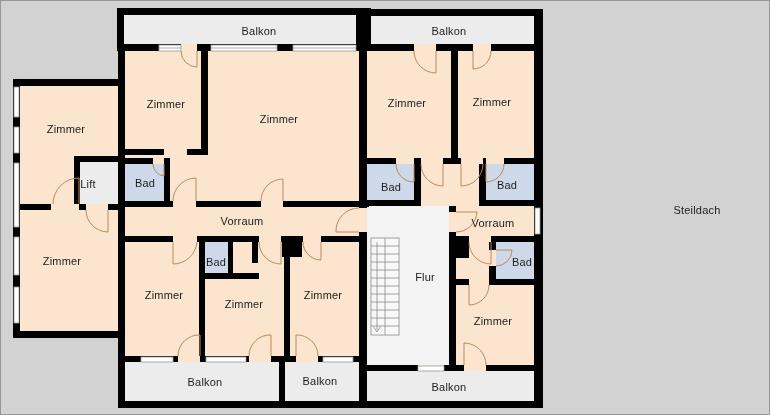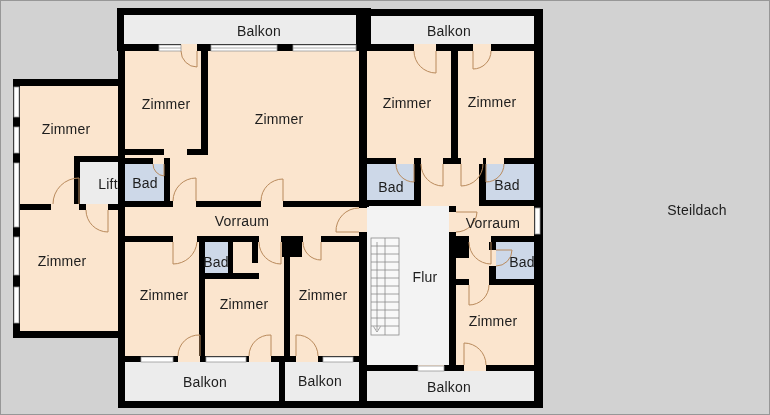--- a/index.html
+++ b/index.html
@@ -4,21 +4,21 @@
 <style>
   html,body { margin:0; padding:0; background:#d2d2d2; }
   #canvas {
     position:relative; width:770px; height:415px;
     background:#d2d2d2; border:1px solid #979797; box-sizing:border-box;
     overflow:hidden; font-family:"Liberation Sans", sans-serif;
   }
   #plan-svg { position:absolute; left:0; top:0; }
   .lbl {
     position:absolute; transform:translate(-50%,-50%);
-    font-size:14px; line-height:1; color:#1d1d1d; letter-spacing:0.2px;
+    font-size:11px; line-height:1; color:#1d1d1d; letter-spacing:0.2px;
     white-space:nowrap; pointer-events:none;
   }
 </style>
 </head>
 <body>
 
 <div id="canvas">
 
   <svg id="plan-svg" width="770" height="415" viewBox="0 0 770 415" xmlns="http://www.w3.org/2000/svg">
 
@@ -209,21 +209,21 @@
   </svg>
 
   <div id="labels-layer">
       <div class="lbl" style="left: 258px; top: 30px;">Balkon</div>
       <div class="lbl" style="left: 448px; top: 30px;">Balkon</div>
       <div class="lbl" style="left: 65px; top: 128px;">Zimmer</div>
       <div class="lbl" style="left: 165px; top: 103px;">Zimmer</div>
       <div class="lbl" style="left: 278px; top: 118px;">Zimmer</div>
       <div class="lbl" style="left: 406px; top: 102px;">Zimmer</div>
       <div class="lbl" style="left: 491px; top: 101px;">Zimmer</div>
-      <div class="lbl" style="left: 107px; top: 183px;">Lift</div>
+      <div class="lbl" style="left: 87px; top: 183px;">Lift</div>
       <div class="lbl" style="left: 144px; top: 182px;">Bad</div>
       <div class="lbl" style="left: 390px; top: 186px;">Bad</div>
       <div class="lbl" style="left: 506px; top: 184px;">Bad</div>
       <div class="lbl" style="left: 241px; top: 220px;">Vorraum</div>
       <div class="lbl" style="left: 492px; top: 222px;">Vorraum</div>
       <div class="lbl" style="left: 696px; top: 209px;">Steildach</div>
       <div class="lbl" style="left: 61px; top: 260px;">Zimmer</div>
       <div class="lbl" style="left: 215px; top: 261px;">Bad</div>
       <div class="lbl" style="left: 521px; top: 261px;">Bad</div>
       <div class="lbl" style="left: 163px; top: 294px;">Zimmer</div>

